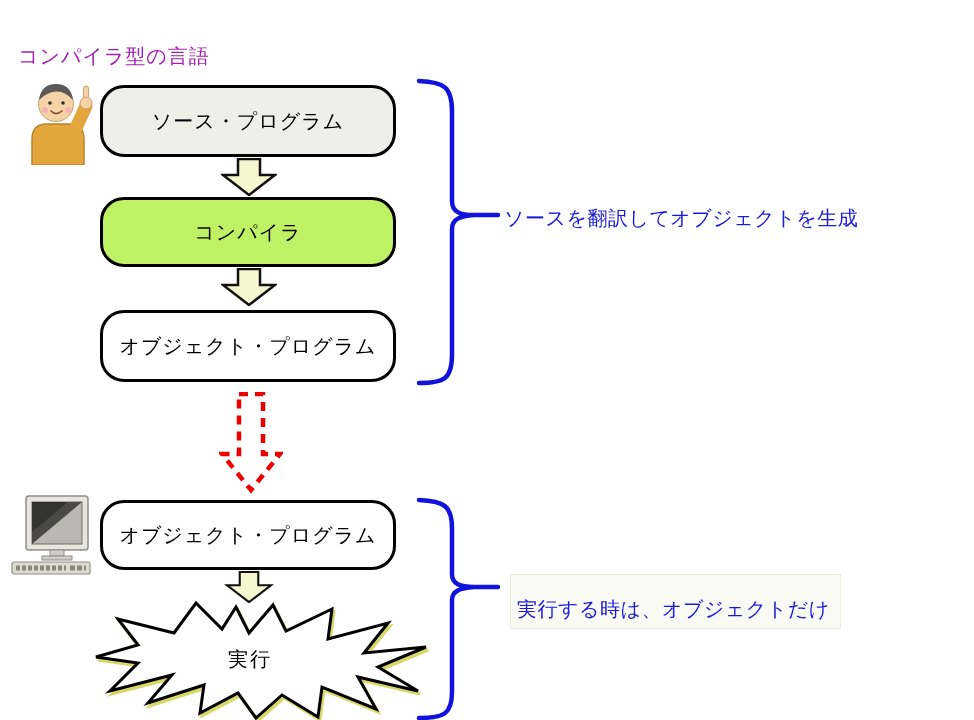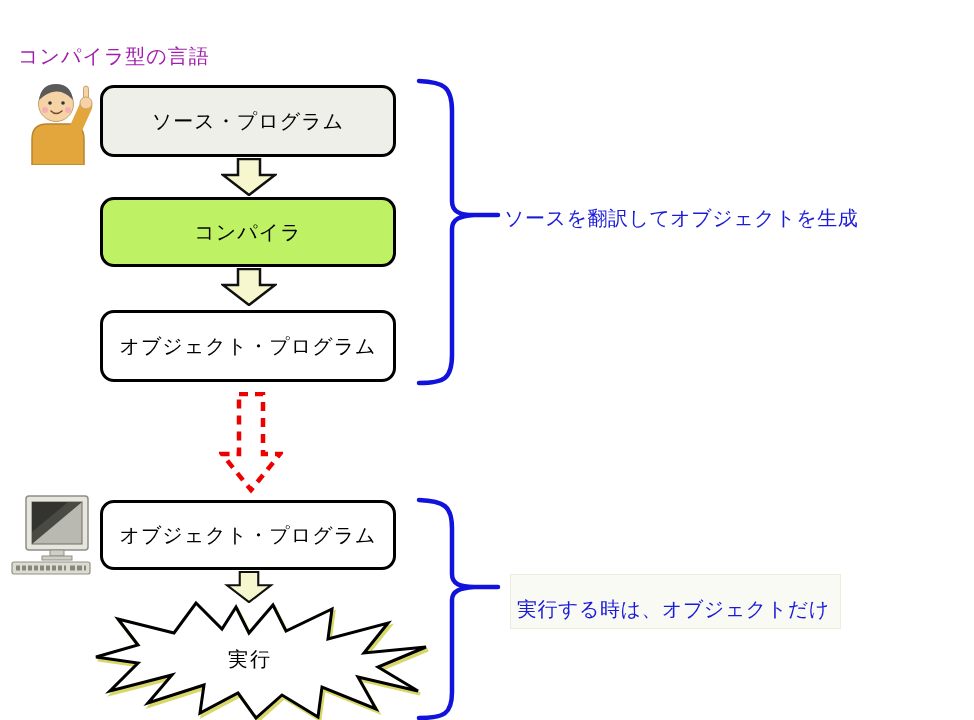--- a/index.html
+++ b/index.html
@@ -6,21 +6,21 @@
   body{font-family:"Liberation Sans","DejaVu Sans",sans-serif;}
   #canvas{position:relative;width:974px;height:720px;background:#ffffff;overflow:hidden;}
 
   .page-title{
     position:absolute;left:18px;top:8px;
     font-size:20px;font-weight:normal;color:#a21caf;letter-spacing:1px;margin-top:35px;
   }
 
   .flow-box{
     position:absolute;left:100px;width:296px;
-    border:3px solid #000;border-radius:14px;
+    border:3px solid #000;border-radius:24px;
     display:flex;align-items:center;justify-content:center;
     font-size:20px;color:#000;letter-spacing:1px;box-sizing:border-box;
     background:#ffffff;
   }
   .box-source{top:85px;height:72px;background:#efefea;}
   .box-compiler{top:197px;height:70px;background:#bef264;}
   .box-object1{top:310px;height:72px;background:#ffffff;}
   .box-object2{top:500px;height:70px;background:#ffffff;}
 
   .abs{position:absolute;}

